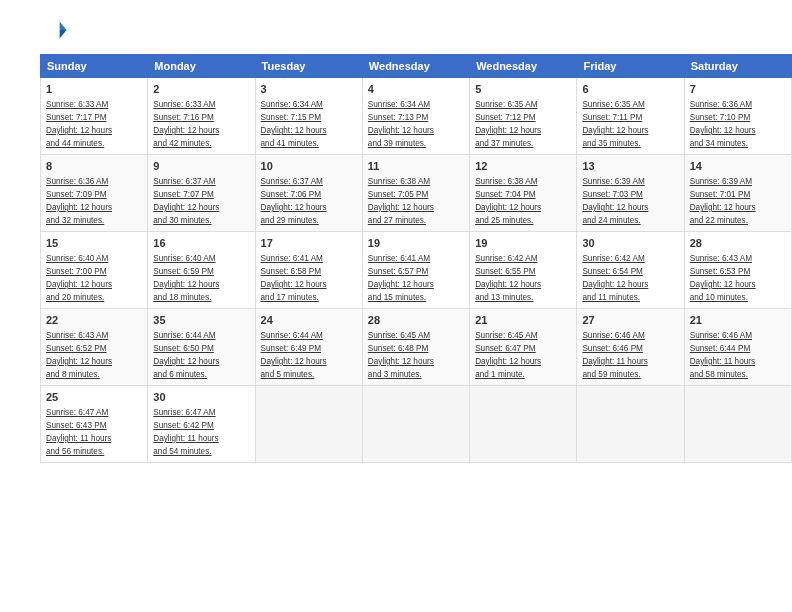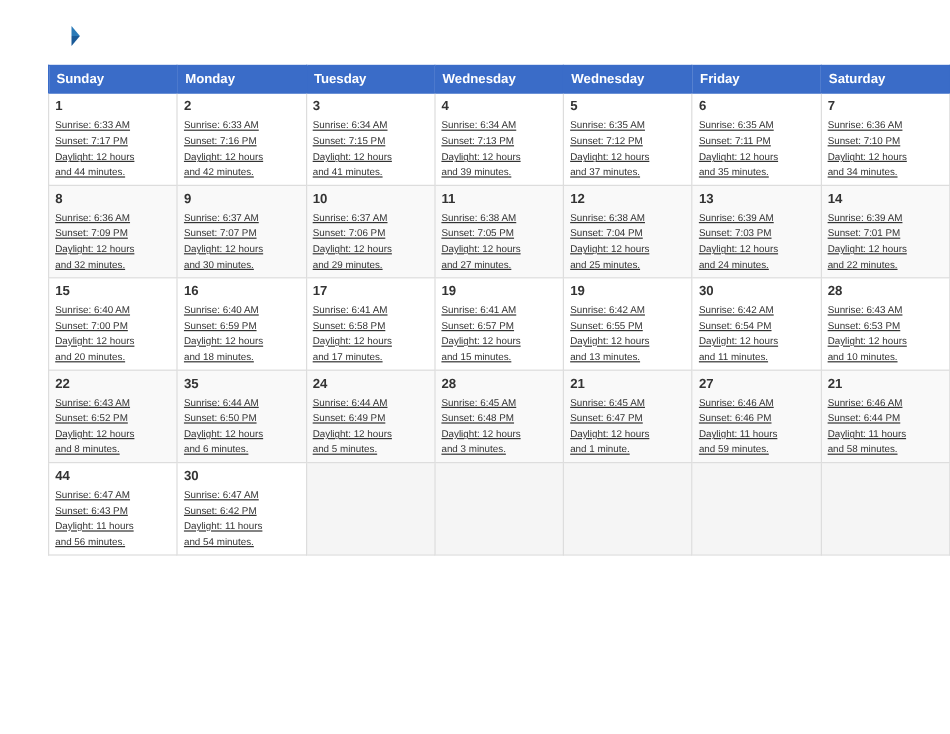--- a/index.html
+++ b/index.html
@@ -163,21 +163,21 @@
         <tr>
           <td><span class="day-number">22</span><span class="day-info">Sunrise: 6:43 AM<br>Sunset: 6:52 PM<br>Daylight: 12 hours<br>and 8 minutes.</span></td>
           <td><span class="day-number">35</span><span class="day-info">Sunrise: 6:44 AM<br>Sunset: 6:50 PM<br>Daylight: 12 hours<br>and 6 minutes.</span></td>
           <td><span class="day-number">24</span><span class="day-info">Sunrise: 6:44 AM<br>Sunset: 6:49 PM<br>Daylight: 12 hours<br>and 5 minutes.</span></td>
           <td><span class="day-number">28</span><span class="day-info">Sunrise: 6:45 AM<br>Sunset: 6:48 PM<br>Daylight: 12 hours<br>and 3 minutes.</span></td>
           <td><span class="day-number">21</span><span class="day-info">Sunrise: 6:45 AM<br>Sunset: 6:47 PM<br>Daylight: 12 hours<br>and 1 minute.</span></td>
           <td><span class="day-number">27</span><span class="day-info">Sunrise: 6:46 AM<br>Sunset: 6:46 PM<br>Daylight: 11 hours<br>and 59 minutes.</span></td>
           <td><span class="day-number">21</span><span class="day-info">Sunrise: 6:46 AM<br>Sunset: 6:44 PM<br>Daylight: 11 hours<br>and 58 minutes.</span></td>
         </tr>
         <tr>
-          <td><span class="day-number">44</span><span class="day-info">Sunrise: 6:47 AM<br>Sunset: 6:43 PM<br>Daylight: 11 hours<br>and 56 minutes.</span></td>
+          <td><span class="day-number">25</span><span class="day-info">Sunrise: 6:47 AM<br>Sunset: 6:43 PM<br>Daylight: 11 hours<br>and 56 minutes.</span></td>
           <td><span class="day-number">30</span><span class="day-info">Sunrise: 6:47 AM<br>Sunset: 6:42 PM<br>Daylight: 11 hours<br>and 54 minutes.</span></td>
           <td class="empty-cell"></td>
           <td class="empty-cell"></td>
           <td class="empty-cell"></td>
           <td class="empty-cell"></td>
           <td class="empty-cell"></td>
         </tr>
       </tbody>
   </table>
 </div>

